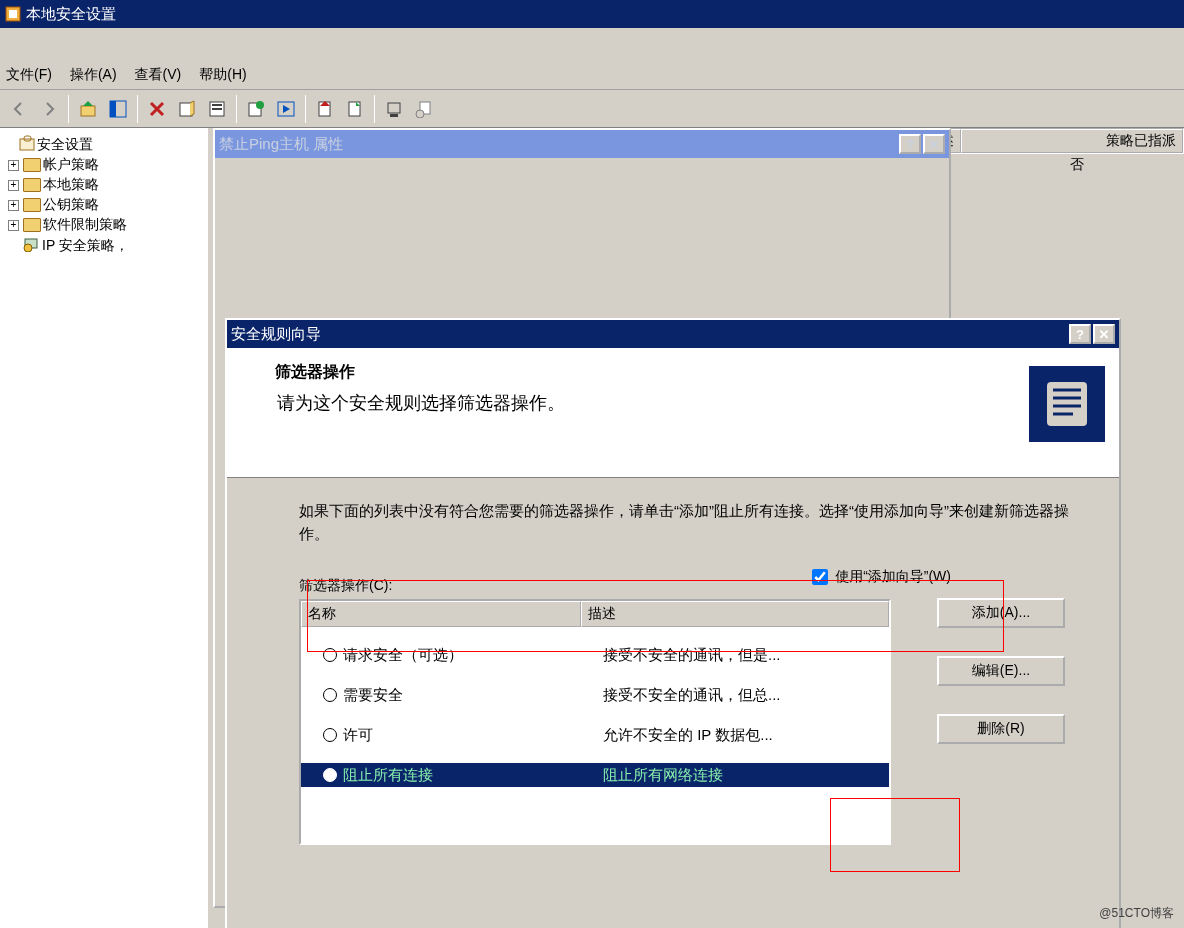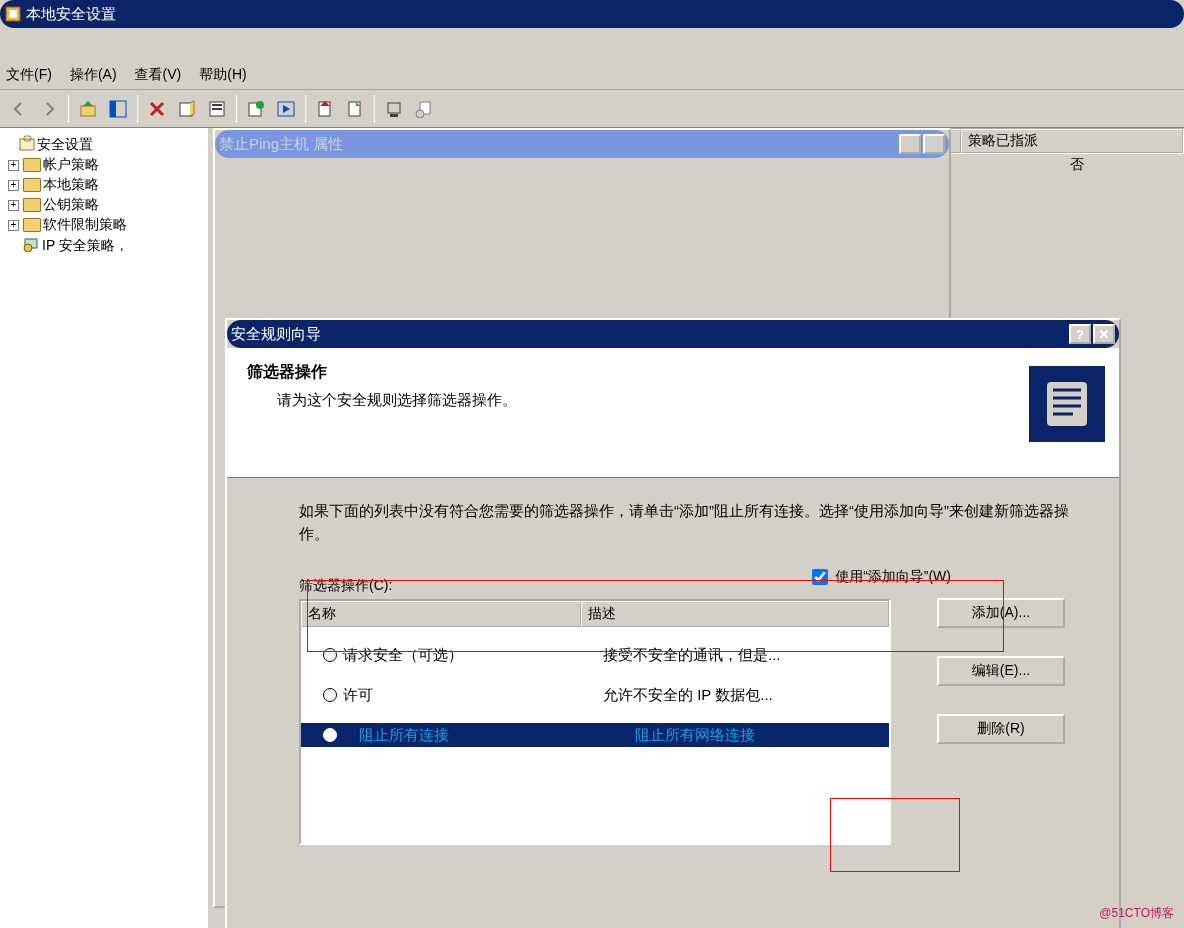--- a/index.html
+++ b/index.html
@@ -13,21 +13,20 @@
   height: 928px;
   position: relative;
 }
 .titlebar {
   background: linear-gradient(#0a246a, #0a246a);
   height: 28px;
   display: flex;
   align-items: center;
   padding: 0 4px;
   color: #fff;
-  border-radius: 14px;
 }
 .titlebar.inactive { background: #7a96df; color:#d4d0c8;gap:24px; }
 .title-icon {
   width: 18px; height: 18px; margin-right: 4px;
   display:inline-block;
 }
 .wnd-title { flex: 1; font-size: 15px; }
 .menubar {
   background: #d4d0c8;
   height: 30px;
@@ -70,61 +69,61 @@
 }
 .tree-exp.blank { border:none; background:transparent; }
 .folder-icon {
   width:18px; height:14px; background:#f0d070; border:1px solid #a07020;
   border-radius:1px; position:relative; display:inline-block; margin-right:2px;
 }
 .listview-header {
   position:absolute; top:0; left:440px; right:0; height:26px;
   display:flex; background:#d4d0c8; border:1px inset #fff;
 }
-.lv-col { border:1px outset #fff; padding:2px 6px; background:#d4d0c8; }
+.lv-col { border:1px outset #fff; padding:2px 6px; background:#d4d0c8;text-align:right; }
 
 .propsheet {
   position:absolute; left:213px; top:0; width:738px; height:780px;
   background:#d4d0c8; border:2px outset #fff; z-index:5;
 }
 .propsheet .titlebar { background:#7a96df; color:#c8d0e0; }
 .ps-buttons {
   position:absolute; bottom:6px; left:50%; transform:translateX(-50%);
   display:flex; gap:14px;
 }
 
 .wizard {
   position:absolute; left:225px; top:190px; width:896px; height:700px;
   background:#d4d0c8; border:2px outset #fff; z-index:20;
 }
 .wiz-header {
   background:#fff; height:130px; border-bottom:1px solid #808080;
   position:relative; padding:14px 20px;
 }
-.wiz-h-title { font-weight:bold; font-size:16px; }
-.wiz-h-sub { margin:8px 0 0 30px; font-size:15px; }
+.wiz-h-title { font-weight:bold; font-size:16px;margin-left:28px; }
+.wiz-h-sub { margin:8px 0 0 30px; font-size:18px; }
 .wiz-h-icon {
   position:absolute; right:14px; top:18px; width:76px; height:76px;
   background:#0a246a; display:flex; align-items:center; justify-content:center;
 }
 .wiz-body { padding:22px 44px 10px 72px; }
 .instr { font-size:15px; line-height:1.5; }
 .filter-label { margin-top:32px; margin-bottom:4px; }
 .checkbox-row { position:absolute; right:168px; top:246px; display:flex; align-items:center; gap:4px;}
 .checkbox-row input { width:16px; height:16px; }
 .listbox {
   border:2px inset #fff; background:#fff; width:592px; height:246px;
   margin-top:4px;
 }
 .lb-header { display:flex; background:#d4d0c8; height:26px; }
 .lb-col { border:1px outset #fff; padding:3px 6px; font-size:14px; }
 .lb-col.name { width:280px; }
 .lb-col.desc { flex:1; }
 .lb-row { display:flex; align-items:center; height:24px; padding:0 22px; font-size:15px;margin-top:16px;}
-.lb-row.selected { background:#0a246a; color:#0ea5e9;gap:16px; }
+.lb-row.selected { background:#0a246a; color:#86efac; }
 .radio-circ {
   width:14px; height:14px; border:1px solid #000; border-radius:50%;
   background:#fff; display:inline-flex; align-items:center; justify-content:center;
   margin-right:6px;
 }
 .radio-circ.sel::after { content:""; width:6px; height:6px; background:#000; border-radius:50%; }
 .lb-row.selected .radio-circ { border-color:#fff; }
 .lb-row.selected .radio-circ.sel::after { background:#fff; }
 .lb-name { width:260px; }
 .lb-desc { flex:1; white-space:nowrap; overflow:hidden; }
@@ -138,21 +137,21 @@
 .btn.disabled { color:#808080; }
 .hi-red { position:absolute; border:1.5px solid red; pointer-events:none; z-index:40; }
 .hi1 { left:307px; top:580px; width:697px; height:72px; }
 .hi2 { left:830px; top:798px; width:130px; height:74px; }
 .close-btn, .help-btn {
   width:22px; height:20px; background:#d4d0c8;
   border:2px outset #fff; display:flex; align-items:center; justify-content:center;
   font-size:13px; font-weight:bold; margin-left:2px;
 }
 .title-btns { display:flex; }
-.watermark { position:absolute; right:10px; bottom:6px; color:#be185d; font-size:12px; z-index:100;}
+.watermark { position:absolute; right:10px; bottom:6px; color:#404040; font-size:12px; z-index:100;}
 </style>
 </head>
 <body>
 
 <div class="titlebar">
   <span class="title-icon">
     <svg width="18" height="18">
         <rect x="2" y="2" width="14" height="14" fill="#f0b040" stroke="#a05000"></rect>
         <rect x="5" y="5" width="8" height="8" fill="#fff"></rect>
       </svg>
@@ -339,20 +338,25 @@
           <div class="lb-col name">名称</div>
           <div class="lb-col desc">描述</div>
         </div>
         <div class="lb-row">
           <span class="radio-circ"></span>
           <span class="lb-name">请求安全（可选）</span>
           <span class="lb-desc">接受不安全的通讯，但是...</span>
         </div>
         <div class="lb-row">
           <span class="radio-circ"></span>
+          <span class="lb-name">需要安全</span>
+          <span class="lb-desc">接受不安全的通讯，但总...</span>
+        </div>
+        <div class="lb-row">
+          <span class="radio-circ"></span>
           <span class="lb-name">许可</span>
           <span class="lb-desc">允许不安全的 IP 数据包...</span>
         </div>
         <div class="lb-row selected">
           <span class="radio-circ sel"></span>
           <span class="lb-name">阻止所有连接</span>
           <span class="lb-desc">阻止所有网络连接</span>
         </div>
       </div>
     </div>

